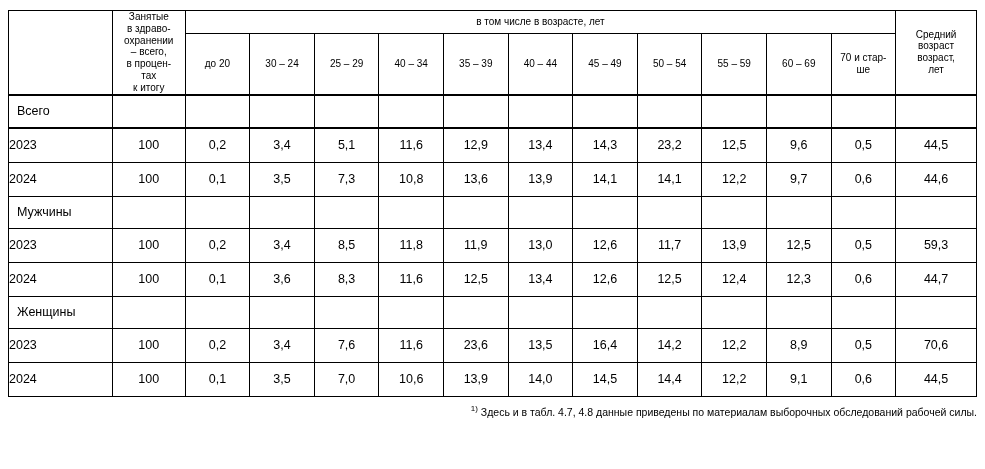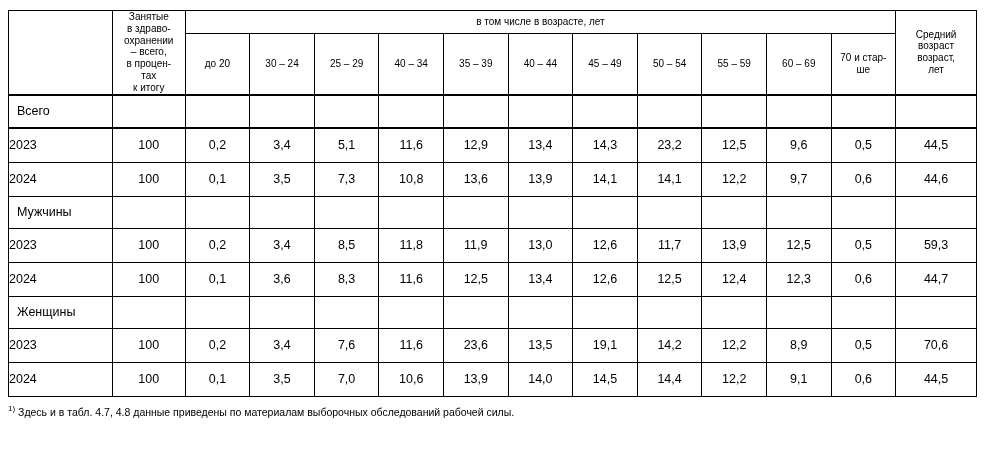--- a/index.html
+++ b/index.html
@@ -82,20 +82,21 @@
     height: 31px;
     font-size: 12.5px;
   }
   .thick-bottom {
     border-bottom: 2px solid #000 !important;
   }
   .footnote {
     margin-top: 7px;
     font-size: 10.5px;
     line-height: 1.25;
+    text-align: right;
   }
   .footnote sup {
     font-size: 8px;
     vertical-align: super;
   }
 </style>
 </head>
 <body>
 
 <div class="page">
@@ -278,21 +279,21 @@
 
       <tr class="data-row row-year">
         <td class="col-label">2023</td>
         <td>100</td>
         <td>0,2</td>
         <td>3,4</td>
         <td>7,6</td>
         <td>11,6</td>
         <td>23,6</td>
         <td>13,5</td>
-        <td>19,1</td>
+        <td>16,4</td>
         <td>14,2</td>
         <td>12,2</td>
         <td>8,9</td>
         <td>0,5</td>
         <td>70,6</td>
       </tr>
 
       <tr class="data-row row-year">
         <td class="col-label">2024</td>
         <td>100</td>

